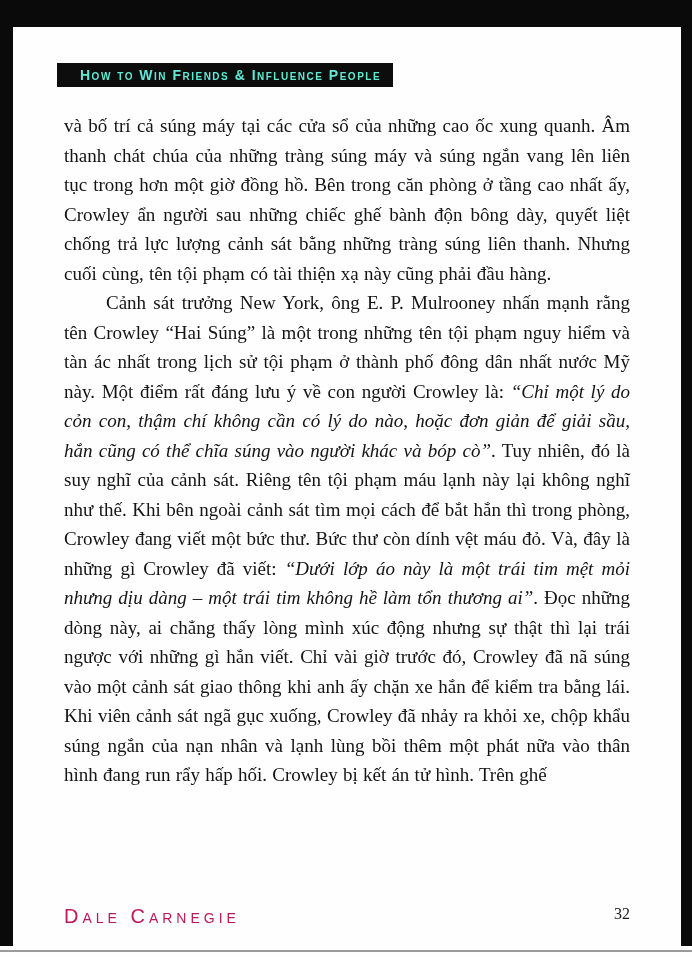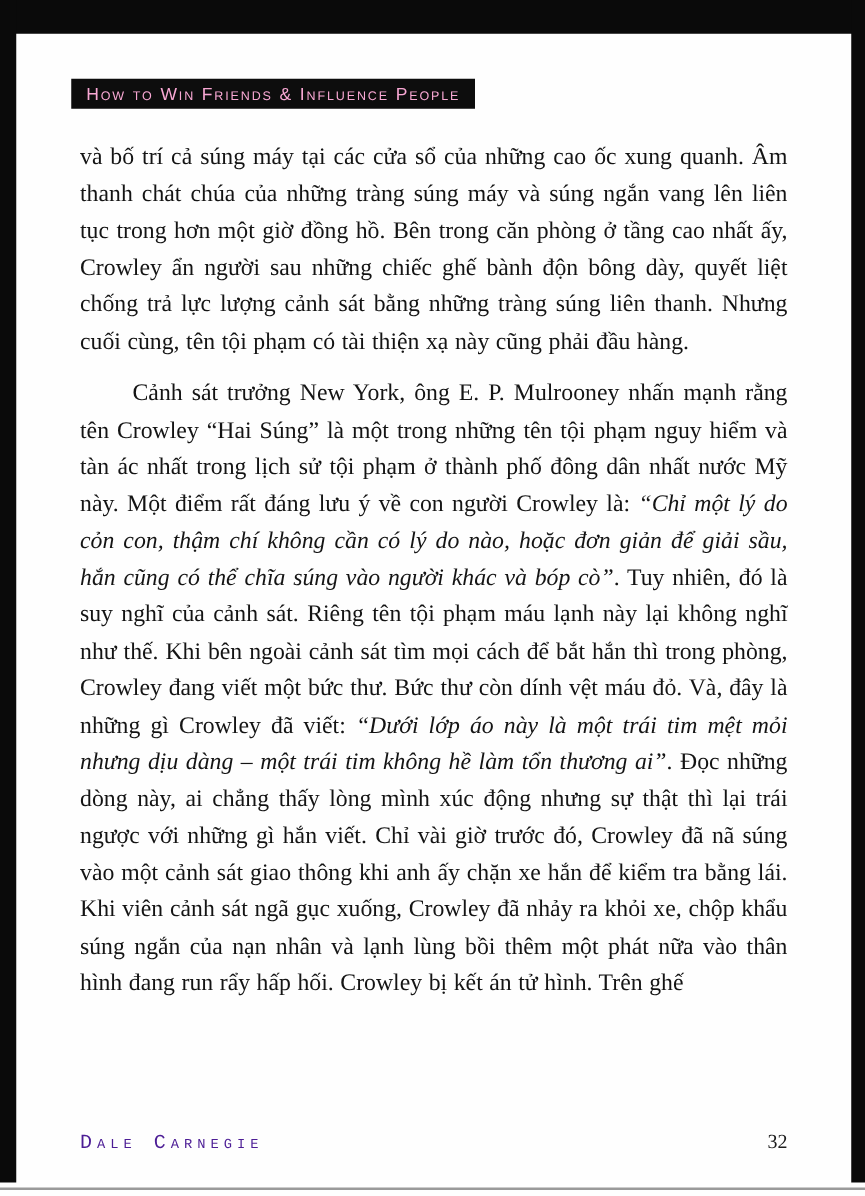--- a/index.html
+++ b/index.html
@@ -48,62 +48,62 @@
     position: absolute;
     top: 0;
     left: 64px;
     right: 62px;
   }
   .header-badge {
     display: inline-block;
     margin-top: 63px;
     margin-left: -7px;
     background: #0d0d0d;
-    color: #f9a8d4;
-    padding: 4px 12px 3px 12px;
+    color: #5eead4;
+    padding: 4px 12px 3px 23px;
     font-family: "Liberation Sans", "DejaVu Sans", sans-serif;
     font-variant: small-caps;
-    font-weight: normal;
+    font-weight: bold;
     font-size: 14px;
     letter-spacing: 1.5px;
     line-height: 17px;
   }
   .para {
     font-size: 19px;
     line-height: 29.5px;
     text-align: justify;
     margin: 0;
     word-spacing: 0.5px;
   }
   .para.first {
     margin-top: 24px;
   }
   .para.indented {
-    margin-top: 12px;
+    margin-top: 0;
     text-indent: 42px;
   }
   .italic {
     font-style: italic;
   }
   .footer {
     position: absolute;
     top: 903px;
     left: 64px;
     right: 62px;
     height: 26px;
   }
   .footer .author {
     position: absolute;
     left: 0;
     top: 2px;
-    font-family: Liberation Mono, monospace;
+    font-family: Liberation Sans, sans-serif;
     font-variant: small-caps;
-    font-size: 16px;
+    font-size: 20px;
     letter-spacing: 4px;
-    color: #4c1d95;
+    color: #be185d;
   }
   .footer .pagenum {
     display: block;
     text-align: right;
     font-size: 16px;
     color: #1c1c1c;
     padding-top: 2px;
   }
 </style>
 </head>

